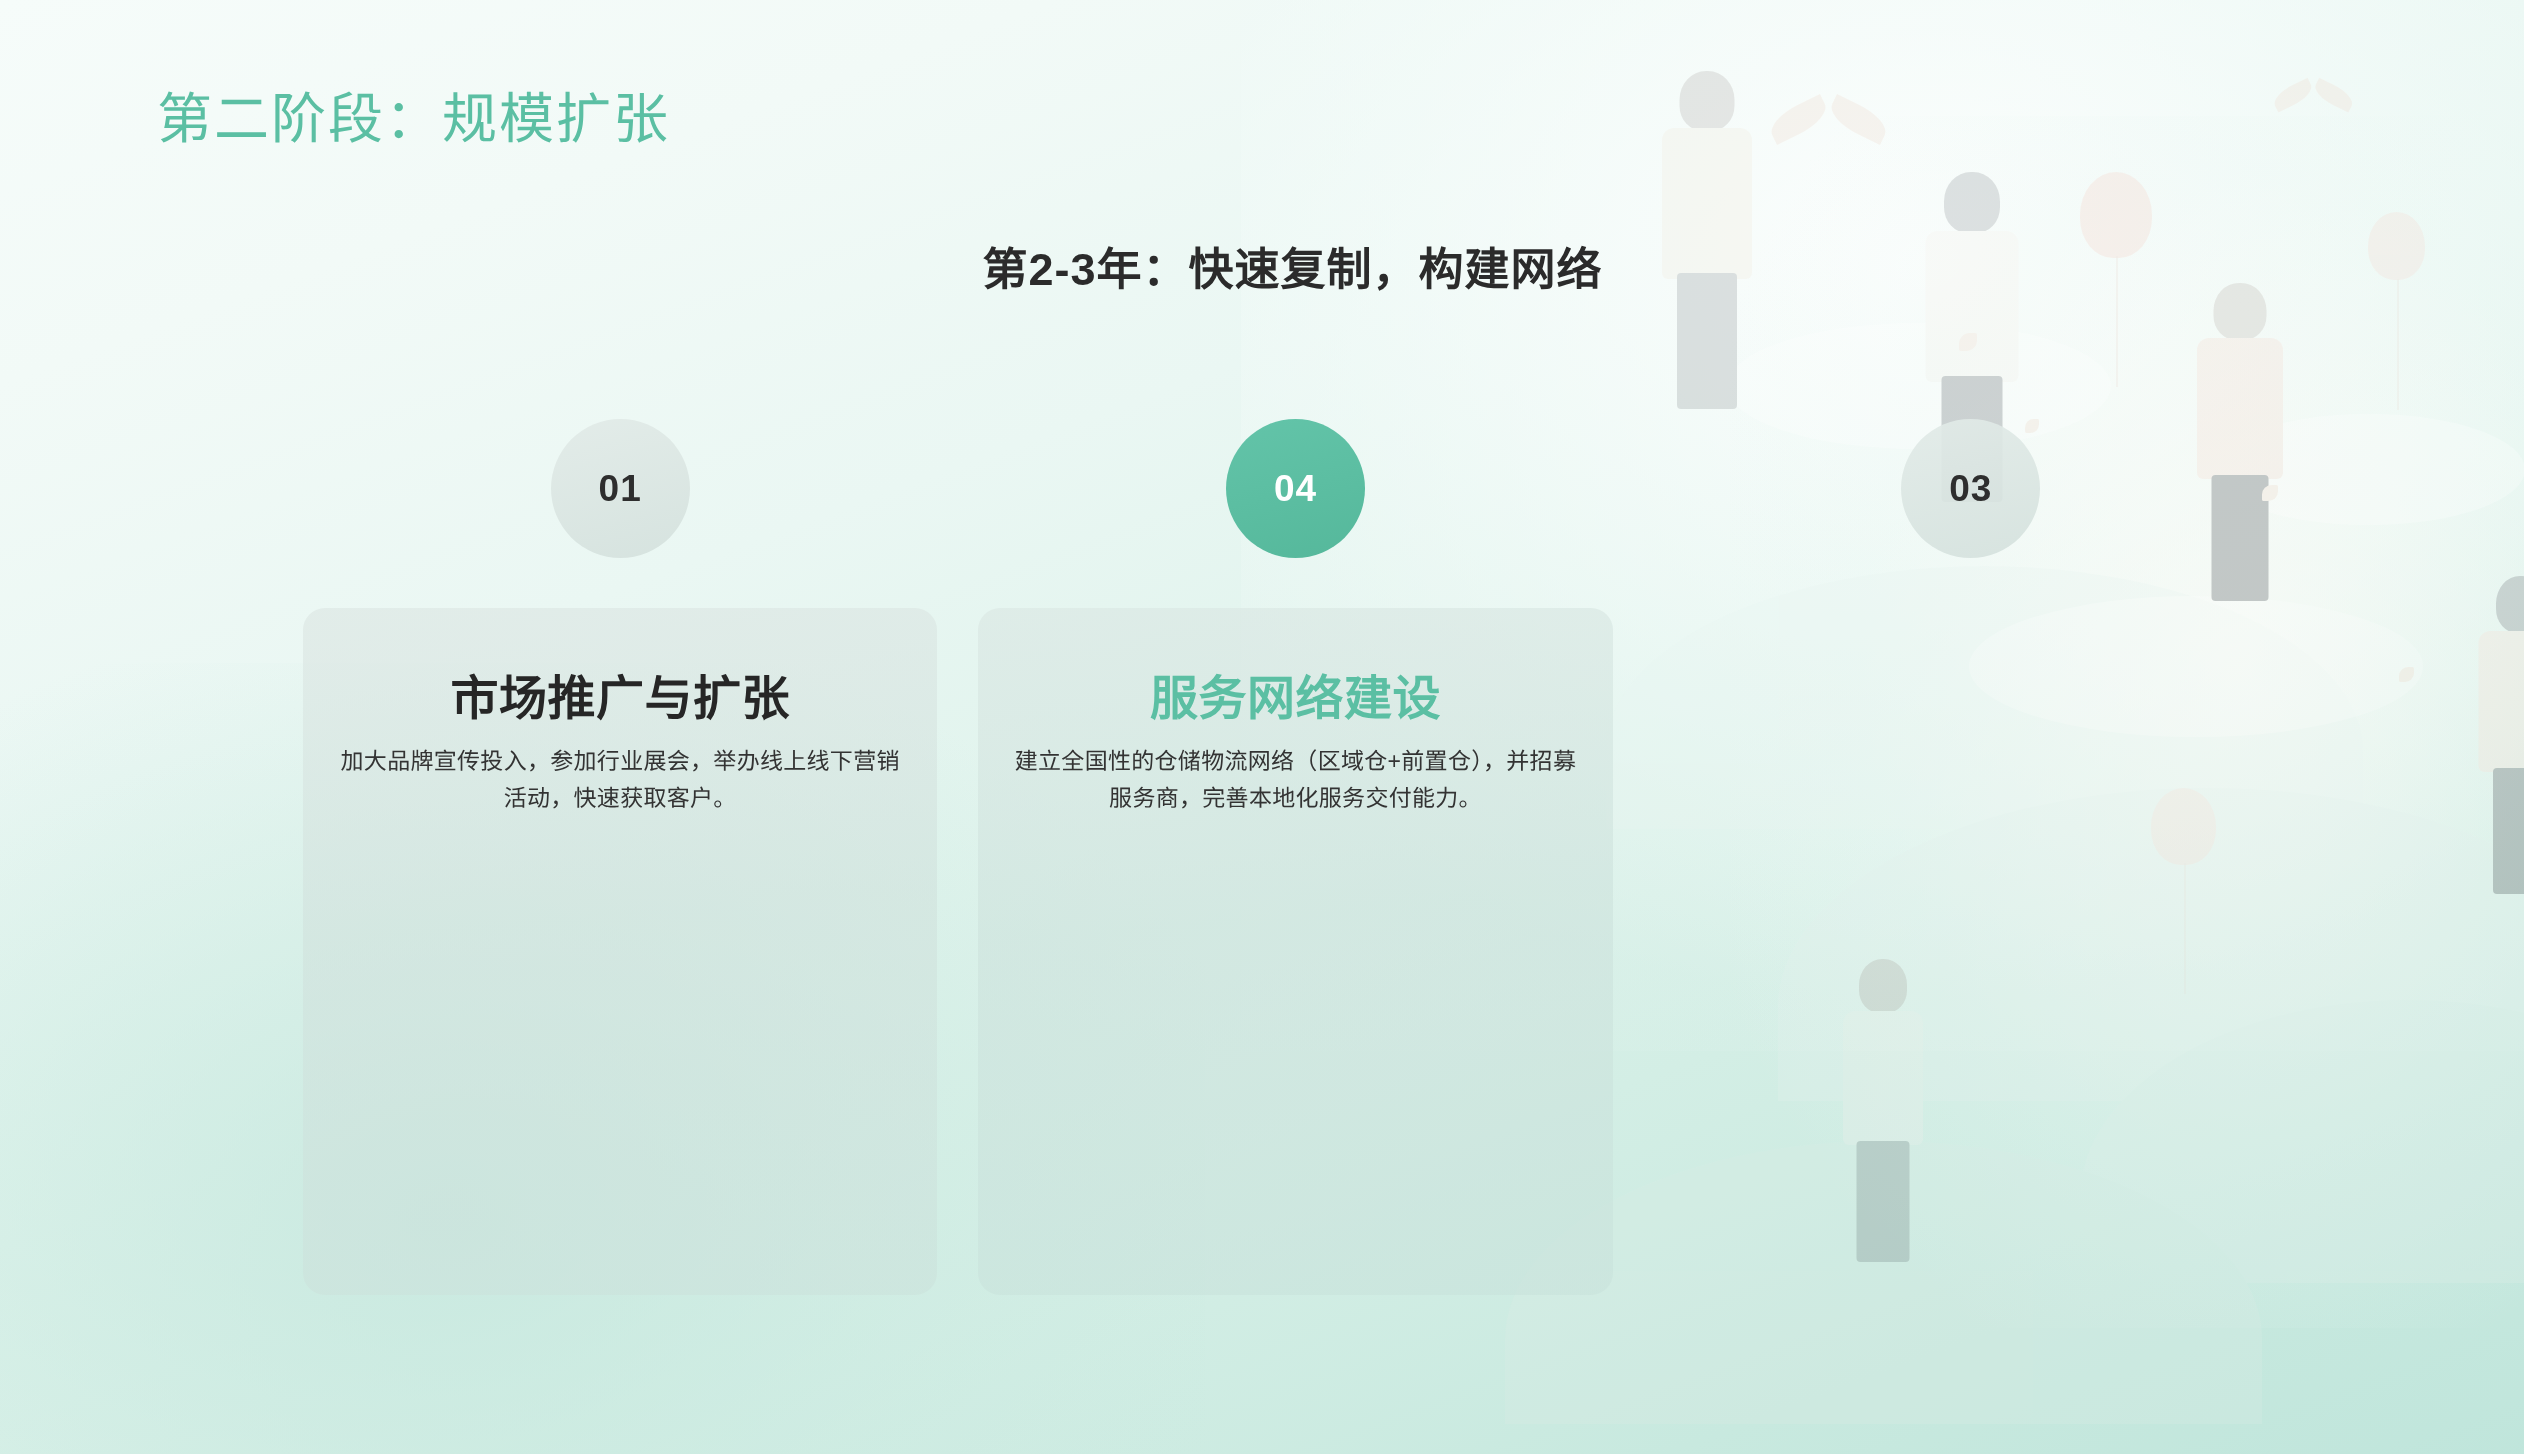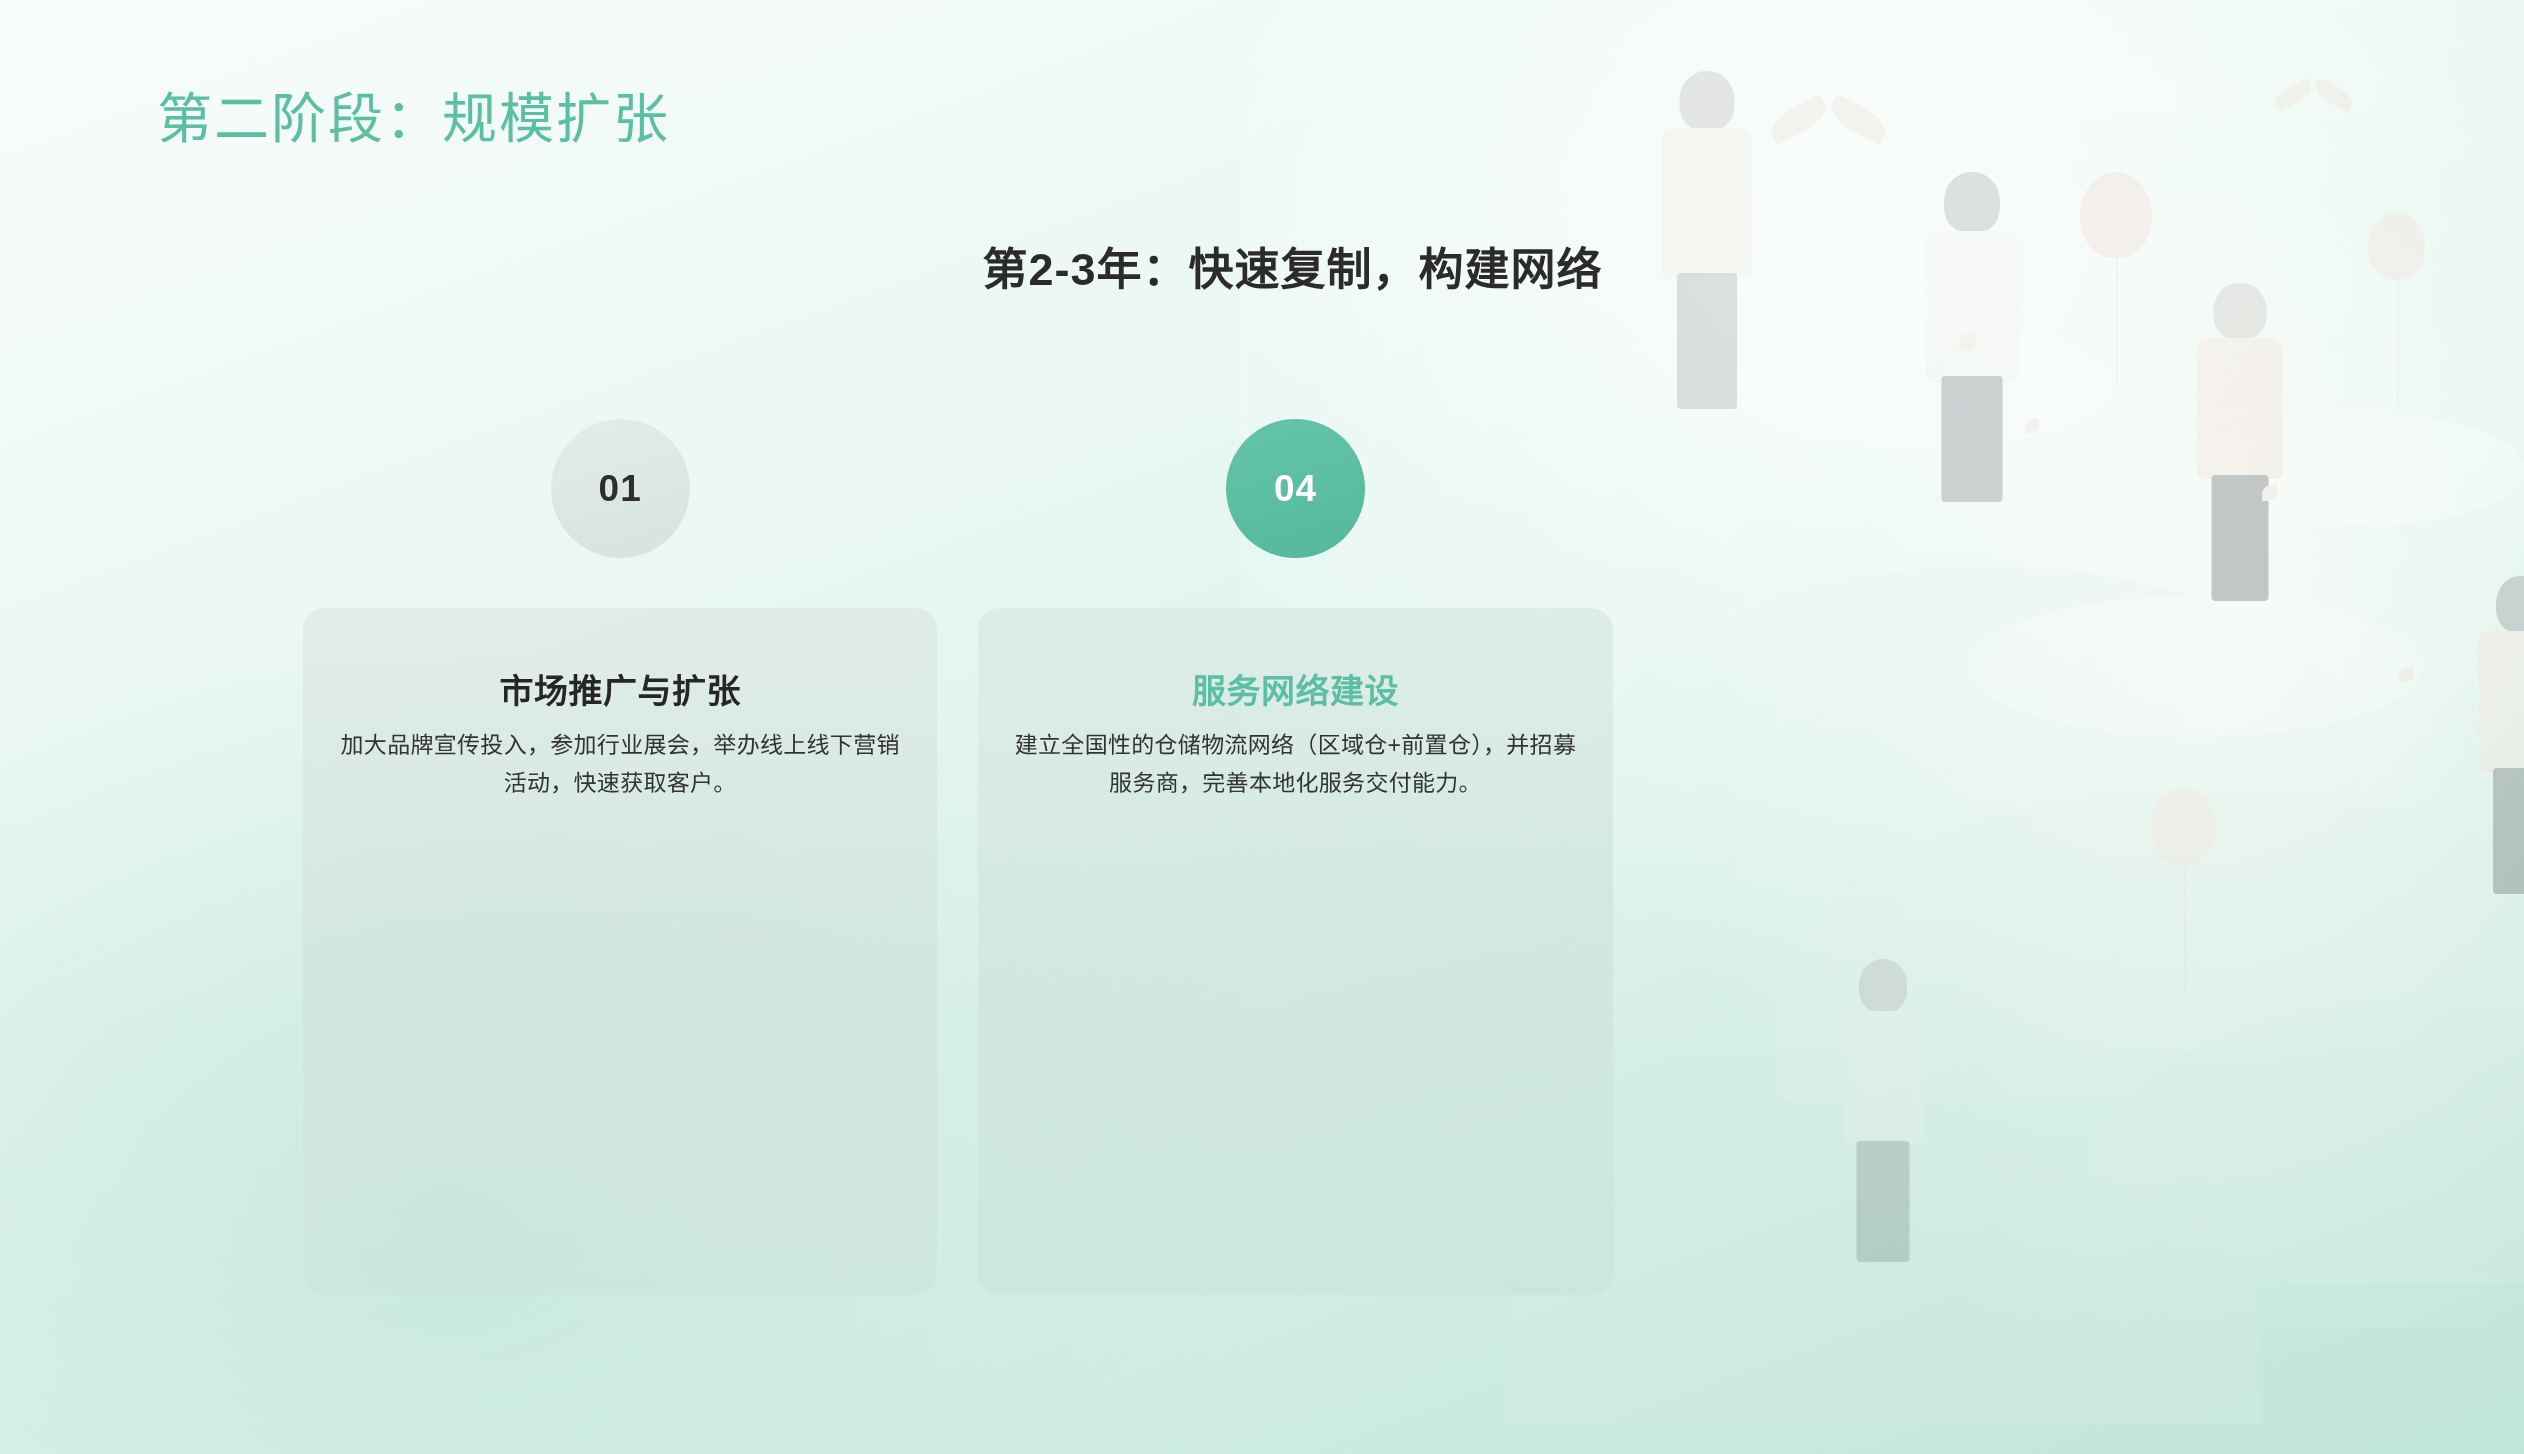--- a/index.html
+++ b/index.html
@@ -203,21 +203,21 @@
     border-radius:22px;
     background:linear-gradient(175deg, rgba(222,232,229,0.72) 0%, rgba(209,226,221,0.62) 45%, rgba(203,225,219,0.55) 100%);
     padding:65px 31px 0 31px;
     text-align:center;
   }
   .card.active {
     background:linear-gradient(175deg, rgba(220,233,229,0.74) 0%, rgba(206,227,221,0.64) 45%, rgba(200,226,219,0.58) 100%);
   }
 
   .card-title {
-    font-size:34px;
+    font-size:48px;
     font-weight:700;
     line-height:1.1;
     letter-spacing:0.5px;
     color:#262626;
     white-space:nowrap;
   }
   .card-title.accent { color:#5BBFA3; }
 
   .card-desc {
     margin-top:17px;
@@ -313,18 +313,21 @@
         <div class="step-badge active">
           <span>04</span>
         </div>
         <div class="card active">
           <div class="card-title accent">服务网络建设</div>
           <p class="card-desc">建立全国性的仓储物流网络（区域仓+前置仓），并招募服务商，完善本地化服务交付能力。</p>
         </div>
       </div>
 
       <div class="column">
+        <div class="step-badge">
+          <span>03</span>
+        </div>
       </div>
 
     </div>
   </div>
 </div>
 
 
 </body></html>

